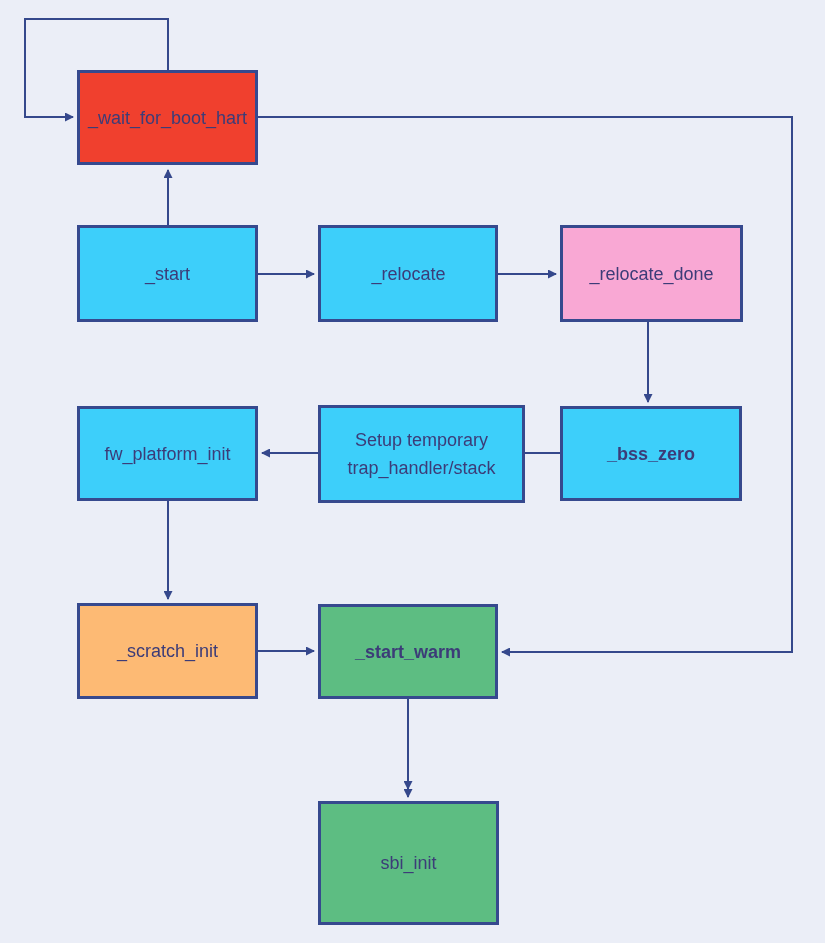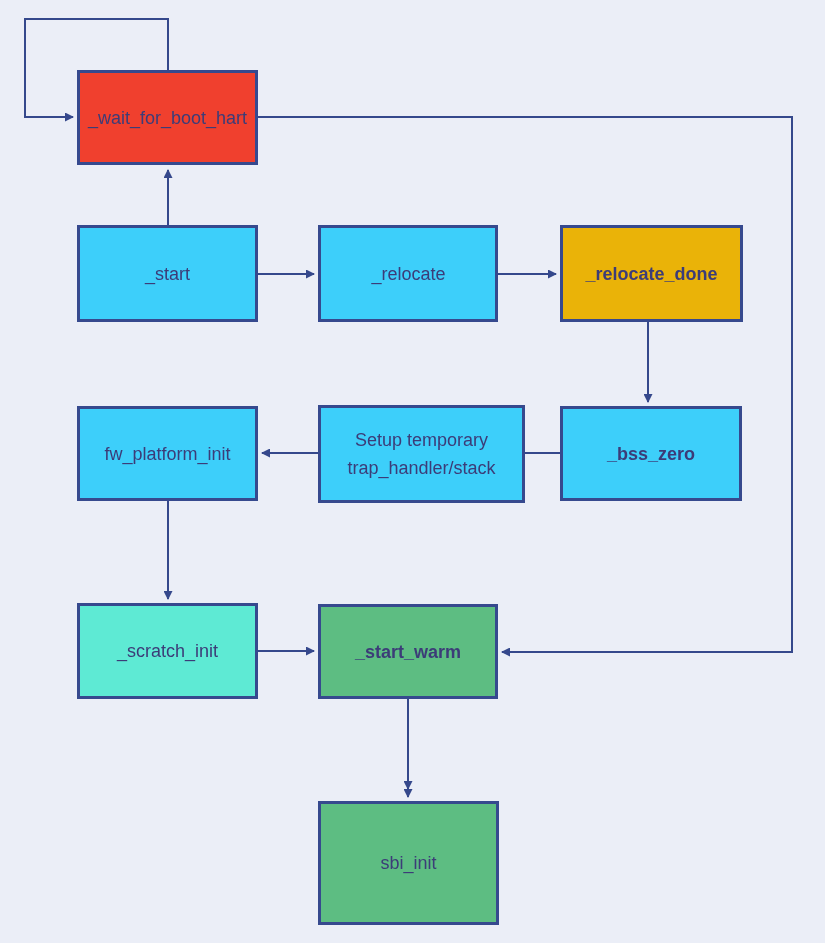--- a/index.html
+++ b/index.html
@@ -89,37 +89,37 @@
   </div>
 
   <div class="node node--start" style="background-color: rgb(61, 207, 250); border-color: rgb(54, 73, 142);">
     <span>_start</span>
   </div>
 
   <div class="node node--reloc" style="background-color: rgb(61, 207, 250); border-color: rgb(54, 73, 142); padding-left: 7px;">
     <span>_relocate</span>
   </div>
 
-  <div class="node node--relocd" style="background-color: #eab308; border-color: rgb(54, 73, 142); font-weight: bold;">
+  <div class="node node--relocd" style="background-color: #f9a8d4; border-color: rgb(54, 73, 142);">
     <span>_relocate_done</span>
   </div>
 
   <div class="node node--bss" style="background-color: rgb(61, 207, 250); border-color: rgb(54, 73, 142); font-weight: bold;">
     <span>_bss_zero</span>
   </div>
 
   <div class="node node--trap" style="background-color: rgb(61, 207, 250); border-color: rgb(54, 73, 142);">
     <span>Setup temporary trap_handler/stack</span>
   </div>
 
   <div class="node node--fwplat" style="background-color: rgb(61, 207, 250); border-color: rgb(54, 73, 142);">
     <span>fw_platform_init</span>
   </div>
 
-  <div class="node node--scrat" style="background-color: #5eead4; border-color: rgb(54, 73, 142);">
+  <div class="node node--scrat" style="background-color: #fdba74; border-color: rgb(54, 73, 142);">
     <span>_scratch_init</span>
   </div>
 
   <div class="node node--warm" style="background-color: rgb(93, 189, 130); border-color: rgb(54, 73, 142); font-weight: bold;">
     <span>_start_warm</span>
   </div>
 
   <div class="node node--sbi" style="background-color: rgb(93, 189, 130); border-color: rgb(54, 73, 142);">
     <span>sbi_init</span>
   </div>

